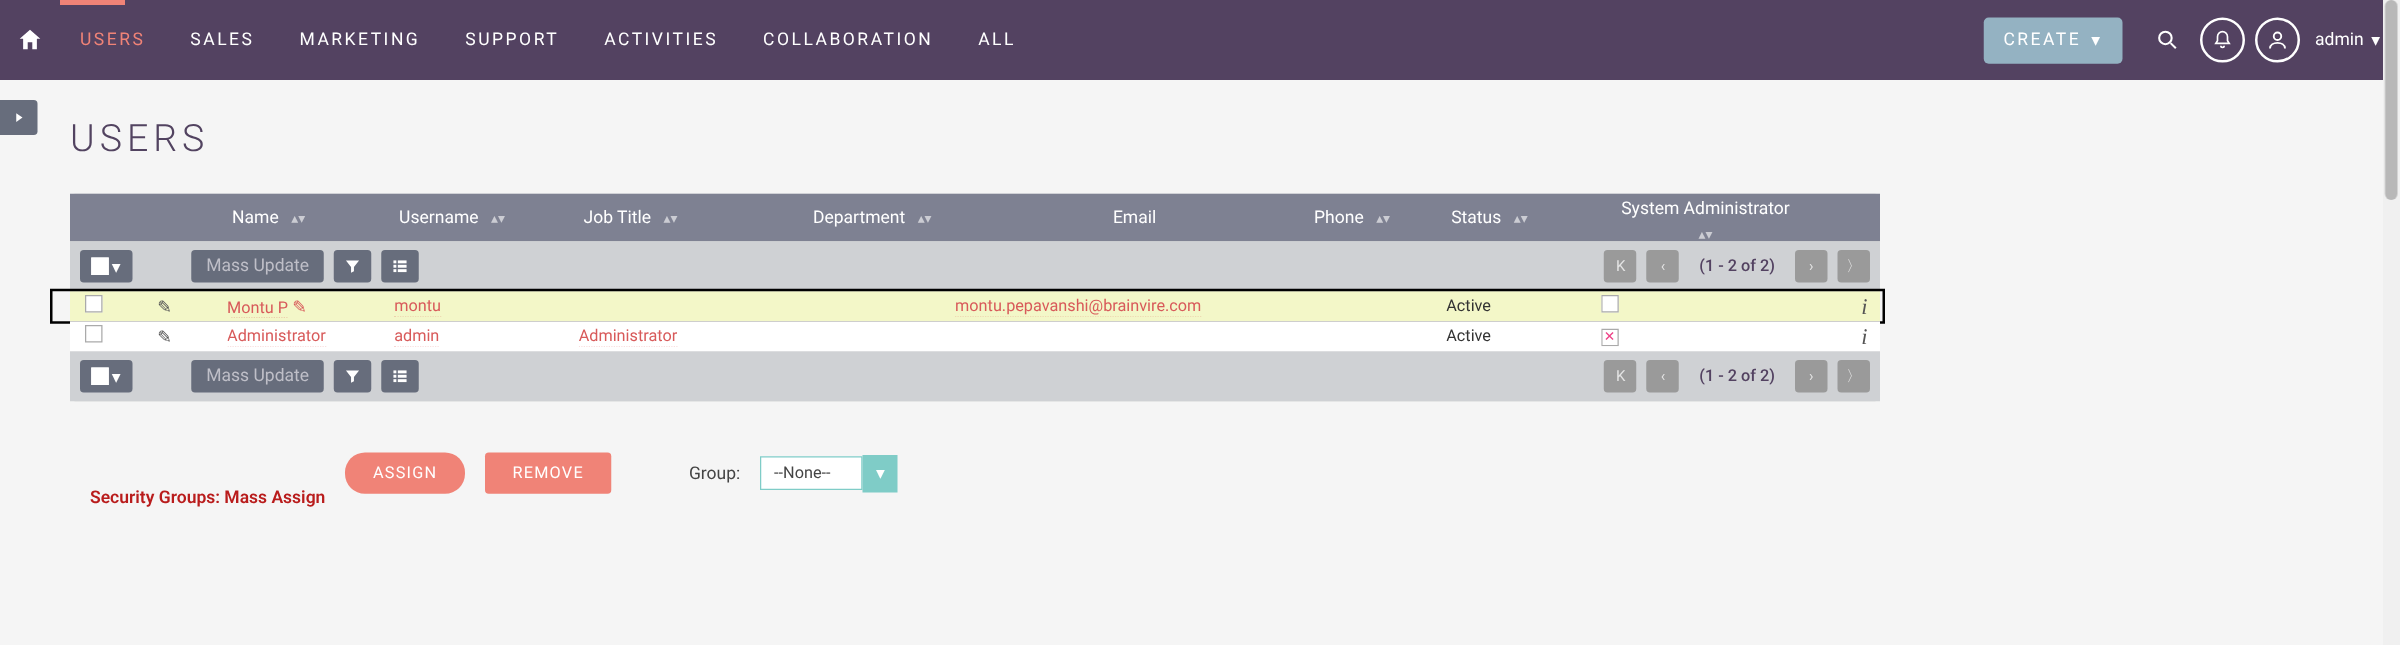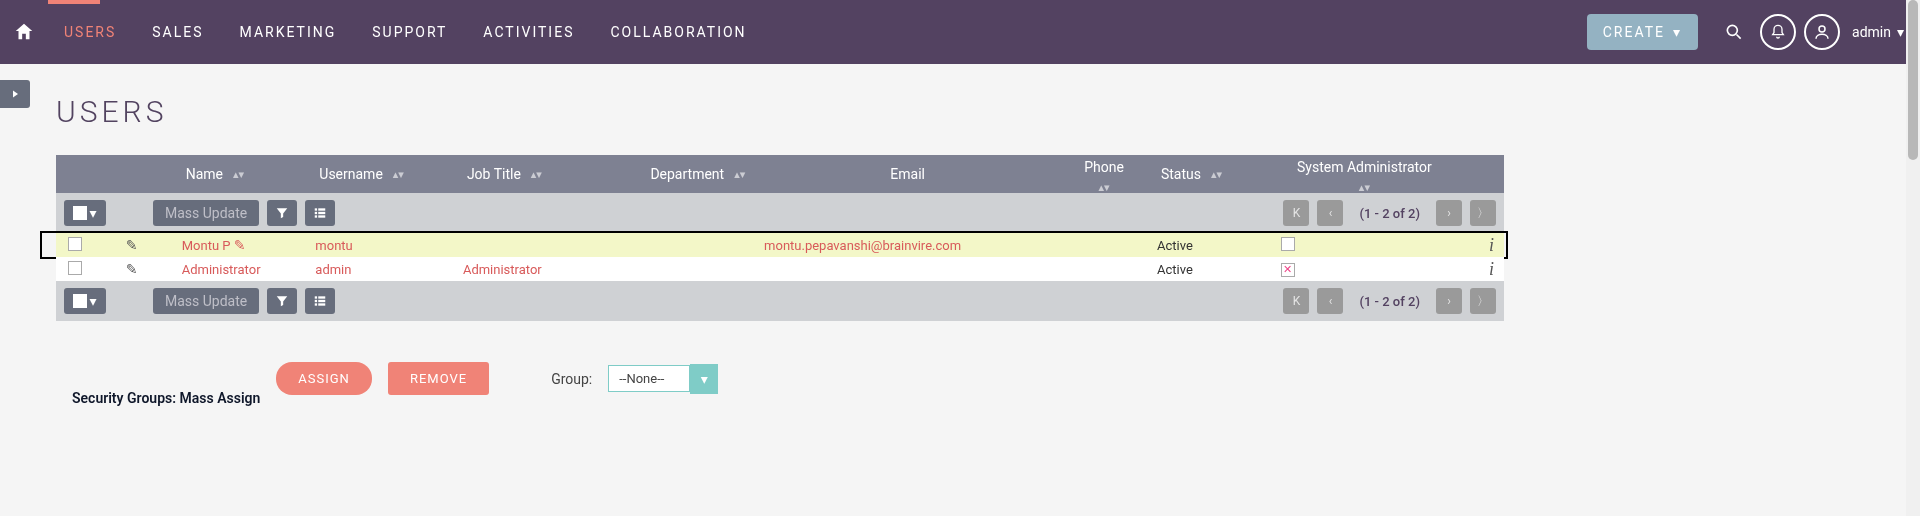--- a/index.html
+++ b/index.html
@@ -20,21 +20,21 @@
 
 .content { padding:20px 56px 30px 56px; max-width:1560px; position:relative;}
 .page-title { font-size:30px; font-weight:300; letter-spacing:4px; color:#524360; margin:10px 0 26px 0;}
 
 .table-wrap { background:#d6d6d6; border-radius:4px; overflow:visible; }
 .thead { background:#7e8192; color:#fff; display:flex; align-items:center; height:38px; font-size:14px;}
 .th { display:flex; align-items:center; gap:10px; padding-left:4px;}
 .sort { opacity:.6; font-size:11px; display:inline-flex; flex-direction:column; line-height:5px;}
 
 .col-sel{width:70px;} .col-edit{width:56px;} .col-name{width:134px;} .col-user{width:148px;}
-.col-job{width:184px;} .col-dept{width:118px;} .col-email{width:284px;justify-content:center;} .col-phone{width:110px;flex-direction:column;}
+.col-job{width:184px;} .col-dept{width:118px;} .col-email{width:284px;justify-content:center;} .col-phone{width:110px;}
 .col-status{width:124px;} .col-sys{width:164px;flex-direction:column;} .col-info{width:60px; text-align:right;}
 
 .toolbar { display:flex; align-items:center; padding:7px 8px; gap:8px; background:#cfd1d4;}
 .chk-dd { background:#676d7c; width:42px; height:26px; border-radius:3px; display:flex; align-items:center; justify-content:center; gap:2px; color:#fff; cursor:pointer;}
 .mass-upd { background:#676d7c; color:#bfbfc8; padding:5px 12px; border-radius:3px; cursor:pointer; font-size:14px;margin-left:39px;}
 .icon-btn { background:#676d7c; width:30px; height:26px; border-radius:3px; color:#fff; display:flex; align-items:center; justify-content:center; cursor:pointer;}
 .tb-spacer{flex:1;}
 .pager-btn { background:#9a9a9a; width:26px; height:26px; border-radius:3px; color:#e4e4e4; display:flex; align-items:center; justify-content:center; font-size:12px; cursor:pointer;}
 .pager-txt { color:#534261; font-size:13px; padding:0 8px; font-weight:500;}
 
@@ -42,21 +42,21 @@
 .row.hl { background:#f3f7c8; }
 .row-box { position:absolute; left:-16px; right:-4px; top:-2px; bottom:-2px; border:2px solid #000; pointer-events:none;}
 .cell { overflow:hidden; white-space:nowrap; text-overflow:ellipsis;}
 .link { color:#d85a5a; border-bottom:1px dotted #d85a5a; cursor:pointer;}
 .chk { width:14px; height:14px; border:1px solid #aaa; background:#fff; display:inline-block;}
 .chk.x { background:#fff; color:#e48; font-size:11px; line-height:12px; text-align:center;}
 .pencil{color:#555;cursor:pointer;font-size:14px;} .pencil.red{color:#d85a5a;}
 .info-i{font-family:serif;font-style:italic;color:#555;font-size:18px;cursor:pointer;padding-right:10px;}
 
 .mass-assign { display:flex; align-items:center; gap:16px; margin-top:30px; padding-left:16px; flex-wrap:wrap;}
-.ma-label { font-weight:600; color:#0f172a;margin-top:39px; }
+.ma-label { font-weight:600; color:#b91c1c;margin-top:39px; }
 .btn { padding:9px 22px; border-radius:3px; color:#fff; cursor:pointer; letter-spacing:1px; font-size:13px;}
 .btn.assign{background:#f08377;border-radius:16px;} .btn.remove{background:#f08377;}
 .grp-label{color:#444;}
 .select-wrap{display:flex;align-items:center;}
 .select-box{border:1px solid #7fccc7;background:#fff;padding:5px 10px;min-width:82px;font-size:13px;color:#444;}
 .select-caret{background:#7fccc7;width:28px;height:30px;display:flex;align-items:center;justify-content:center;color:#fff;cursor:pointer;}
 
 .scroll-track{position:fixed;right:0;top:0;width:14px;height:100%;background:#f0f0f0;}
 .scroll-thumb{position:absolute;right:2px;top:0;width:10px;height:160px;background:#b8b8b8;border-radius:5px;}
 </style>
@@ -69,20 +69,21 @@
     <svg width="22" height="22" viewBox="0 0 24 24" fill="#fff">
         <path d="M12 3l9 8h-3v9h-4v-6H10v6H6v-9H3z"></path>
       </svg>
   </div>
   <div class="nav-item active">USERS</div>
   <div class="nav-item">SALES</div>
   <div class="nav-item">MARKETING</div>
   <div class="nav-item">SUPPORT</div>
   <div class="nav-item">ACTIVITIES</div>
   <div class="nav-item">COLLABORATION</div>
+  <div class="nav-item">ALL</div>
   <div class="nav-spacer"></div>
   <div class="create-btn">
     <span>CREATE</span>
     <span>▾</span>
   </div>
   <div class="hdr-icon plain">
     <svg width="20" height="20" viewBox="0 0 24 24" fill="none" stroke="#fff" stroke-width="2">
         <circle cx="10" cy="10" r="6"></circle>
         <line x1="15" y1="15" x2="20" y2="20"></line>
       </svg>

